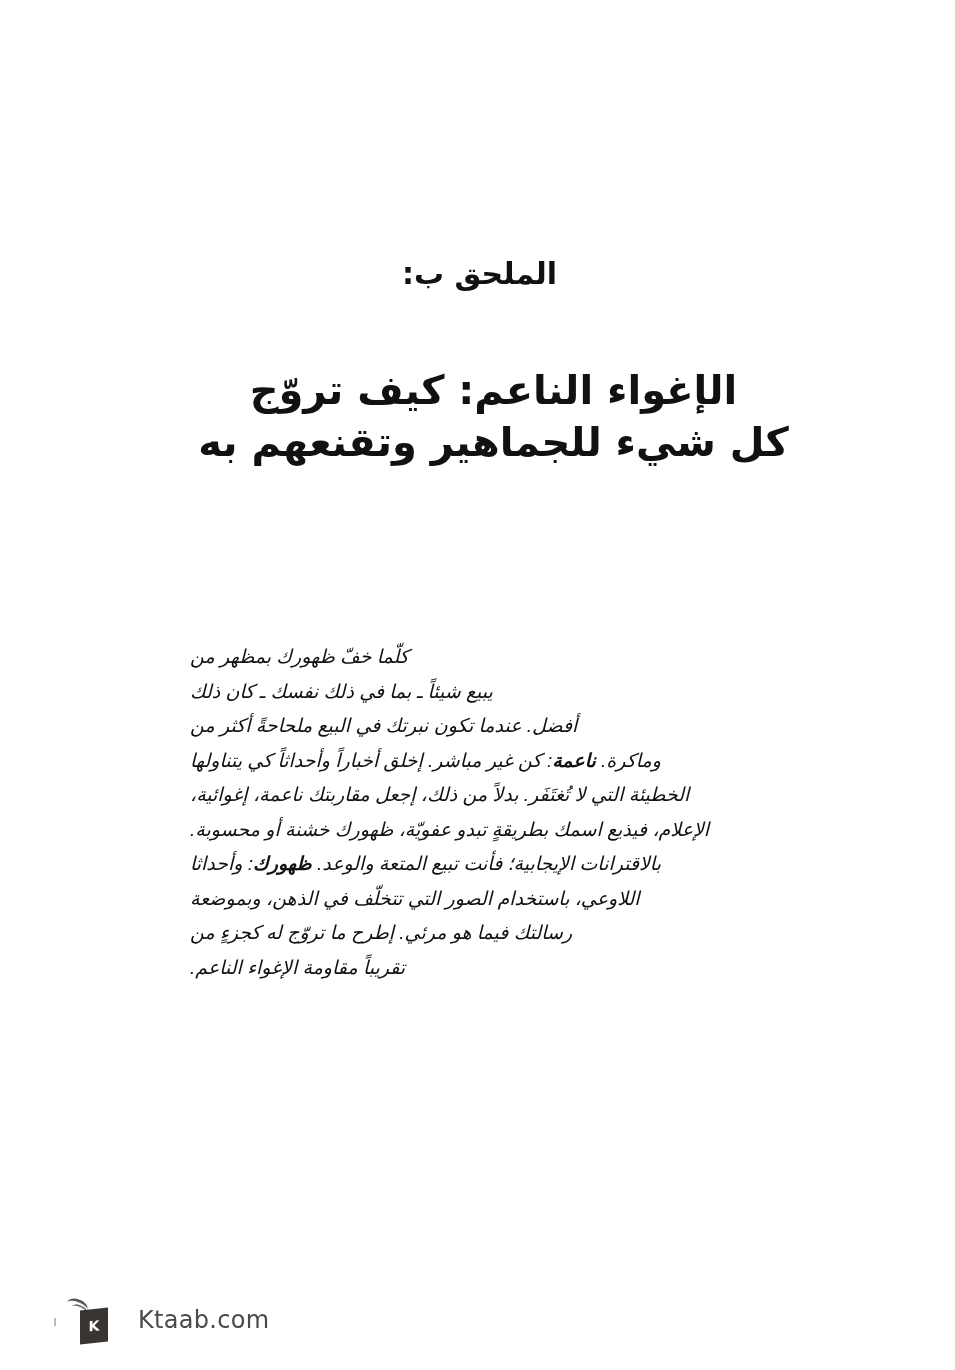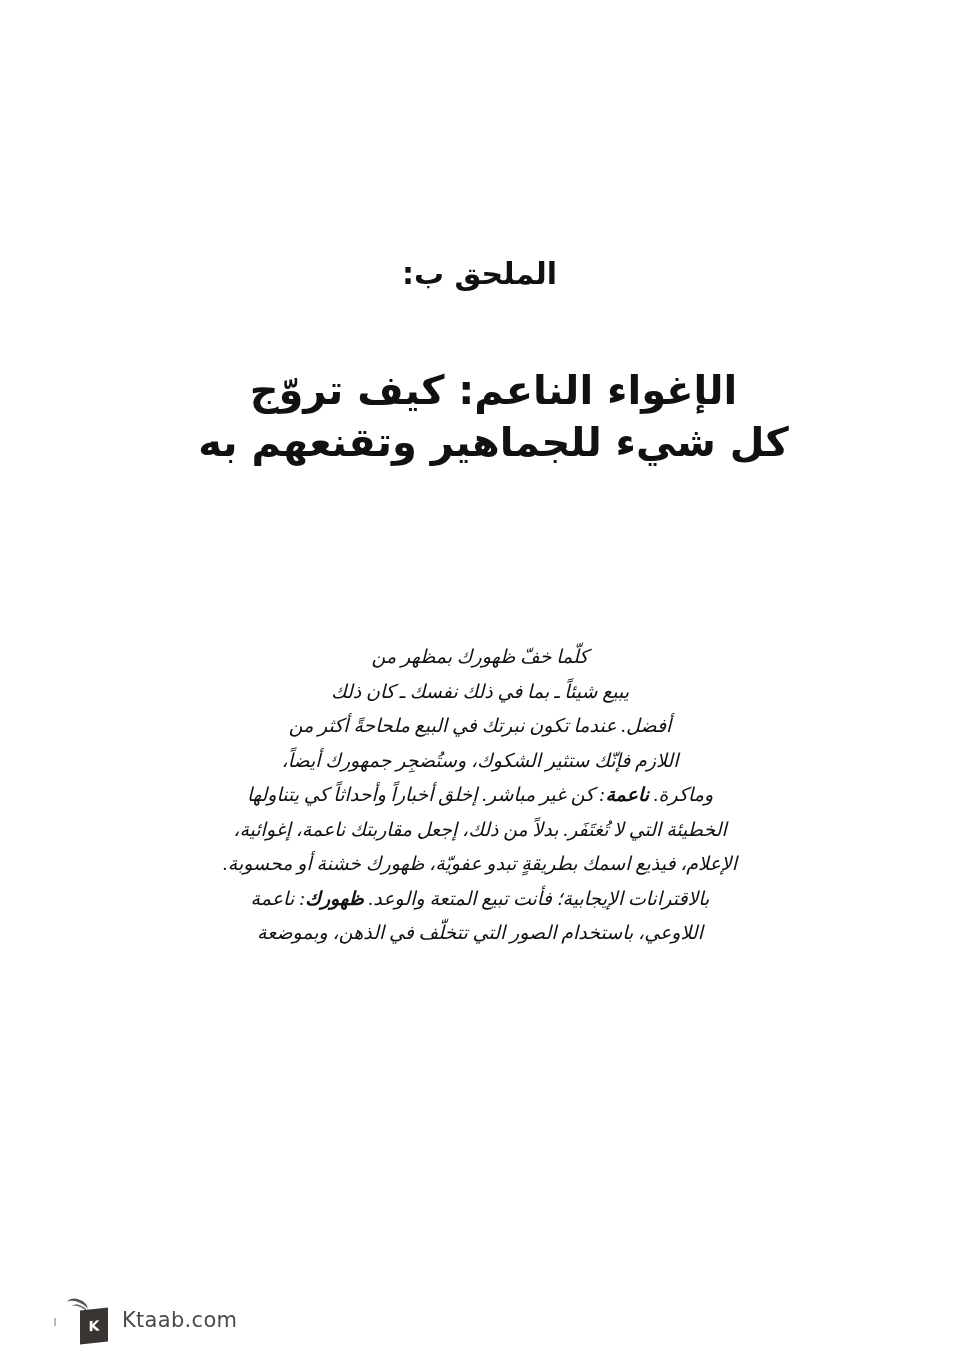--- a/index.html
+++ b/index.html
@@ -54,22 +54,22 @@
   }
   .title div {
     white-space: nowrap;
   }
   .epigraph {
     position: absolute;
     top: 640px;
     left: 190px;
     width: 580px;
     direction: rtl;
-    text-align: center;
-    font-family: Liberation Serif, serif;
+    text-align: left;
+    font-family: Liberation Sans, sans-serif;
     font-style: italic;
     font-size: 19px;
     line-height: 34.5px;
   }
   .epigraph .line {
     white-space: nowrap;
     display: block;
   }
   .epigraph b {
     font-weight: bold;
@@ -117,23 +117,23 @@
     transform: skewY(-6deg);
     display: flex;
     align-items: center;
     justify-content: center;
     color: #ffffff;
     font-family: "DejaVu Sans", sans-serif;
     font-weight: bold;
     font-size: 14px;
   }
   .logo-text {
-    margin-left: 8px;
+    margin-left: 24px;
     font-family: "DejaVu Sans", sans-serif;
-    font-size: 21px;
+    font-size: 24px;
     color: #4a4a4a;
     letter-spacing: 0.3px;
   }
   .margin-mark {
     position: absolute;
     left: 54px;
     top: 1318px;
     width: 2px;
     height: 8px;
     background: #bbbbbb;
@@ -150,26 +150,27 @@
 
   <div class="title">
     <div>الإغواء الناعم: كيف تروّج</div>
     <div>كل شيء للجماهير وتقنعهم به</div>
   </div>
 
   <div class="epigraph">
     <span class="line">كلّما خفّ ظهورك بمظهر من</span>
     <span class="line">يبيع شيئاً ـ بما في ذلك نفسك ـ كان ذلك</span>
     <span class="line">أفضل. عندما تكون نبرتك في البيع ملحاحةً أكثر من</span>
-    <span class="line">اللازم فإنّك ستثير الشكوك، وستُضجِر جمهورك أيضاً،</span>
     <span class="line"><span>وماكرة. </span><b>ناعمة</b><span>: كن غير مباشر. إخلق أخباراً وأحداثاً كي يتناولها</span></span>
     <span class="line">الخطيئة التي لا تُغتَفَر. بدلاً من ذلك، إجعل مقاربتك ناعمة، إغوائية،</span>
     <span class="line">الإعلام، فيذيع اسمك بطريقةٍ تبدو عفويّة، ظهورك خشنة أو محسوبة.</span>
-    <span class="line"><span>بالاقترانات الإيجابية؛ فأنت تبيع المتعة والوعد. </span><b>ظهورك</b><span>: ناعمة</span></span>
+    <span class="line"><span>بالاقترانات الإيجابية؛ فأنت تبيع المتعة والوعد. </span><b>ظهورك</b><span>: وأحداثا</span></span>
     <span class="line">اللاوعي، باستخدام الصور التي تتخلّف في الذهن، وبموضعة</span>
+    <span class="line">رسالتك فيما هو مرئي. إطرح ما تروّج له كجزءٍ من</span>
+    <span class="line">تقريباً مقاومة الإغواء الناعم.</span>
   </div>
 
   <div class="margin-mark"></div>
 
   <div class="footer-logo">
     <div class="logo-mark">
       <div class="logo-pages"></div>
       <div class="logo-pages2"></div>
       <div class="logo-book">
         <span>K</span>

